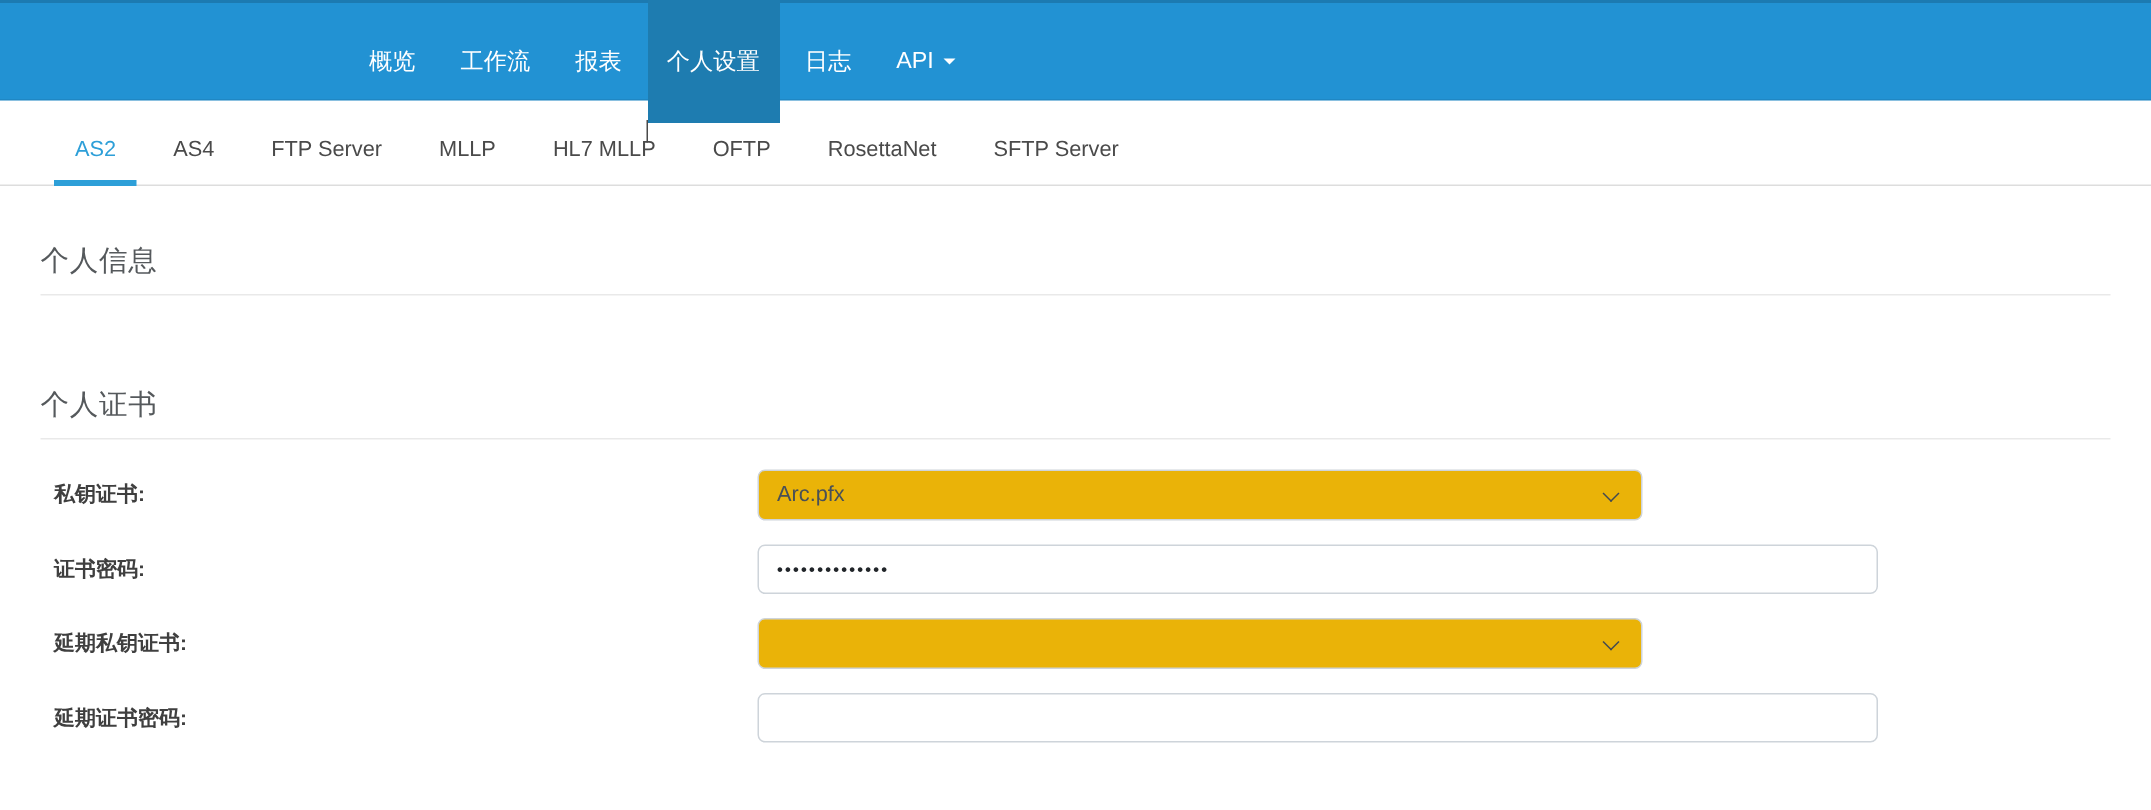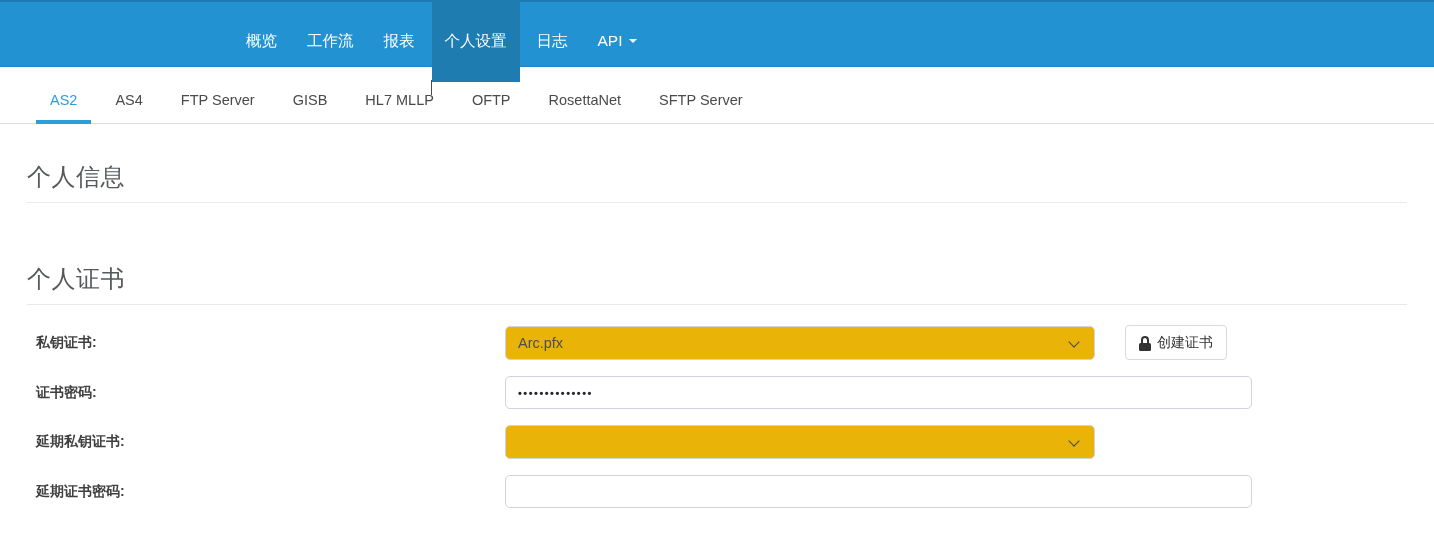--- a/index.html
+++ b/index.html
@@ -105,21 +105,21 @@
     left: 431px;
     top: 13px;
     width: 1px;
     height: 15px;
     background: #4a4a4a;
   }
 
   
   .content { padding: 0 27px; }
   .section-title {
-    font-size: 24px;
+    font-size: 19px;
     font-weight: 400;
     color: #55595c;
     letter-spacing: 0.5px;
   }
   .section-title.first { margin-top: 37px; }
   .section-title.second { margin-top: 39px; }
   .section-rule {
     border: none;
     border-bottom: 1px solid #e9e9e9;
     margin-top: 9px;
@@ -235,21 +235,21 @@
       <span>API</span>
       <span class="caret-down"></span>
     </div>
   </div>
 </div>
 
 <div class="tabs">
   <div class="tab active">AS2</div>
   <div class="tab">AS4</div>
   <div class="tab">FTP Server</div>
-  <div class="tab">GISB</div>
+  <div class="tab">MLLP</div>
   <div class="tab">HL7 MLLP</div>
   <div class="tab">OFTP</div>
   <div class="tab">RosettaNet</div>
   <div class="tab">SFTP Server</div>
   <div class="text-caret"></div>
 </div>
 
 <div class="content">
 
   <h2 class="section-title first">个人信息</h2>
@@ -260,27 +260,20 @@
 
   <h2 class="section-title second">个人证书</h2>
   <hr class="section-rule">
 
   <div class="form-row row-pk">
     <div class="label">私钥证书:</div>
     <div class="select-box">
       <span>Arc.pfx</span>
       <span class="chevron-down"></span>
     </div>
-    <button class="create-cert-btn">
-      <span class="lock-icon">
-        <span class="lock-shackle" style="display:block;"></span>
-        <span class="lock-body" style="display:block;"></span>
-      </span>
-      <span>创建证书</span>
-    </button>
   </div>
 
   <div class="form-row row-gap">
     <div class="label">证书密码:</div>
     <input class="text-input w-pass pass-style" type="text" value="••••••••••••••" style="">
   </div>
 
   <div class="form-row row-gap">
     <div class="label">延期私钥证书:</div>
     <div class="select-box">

